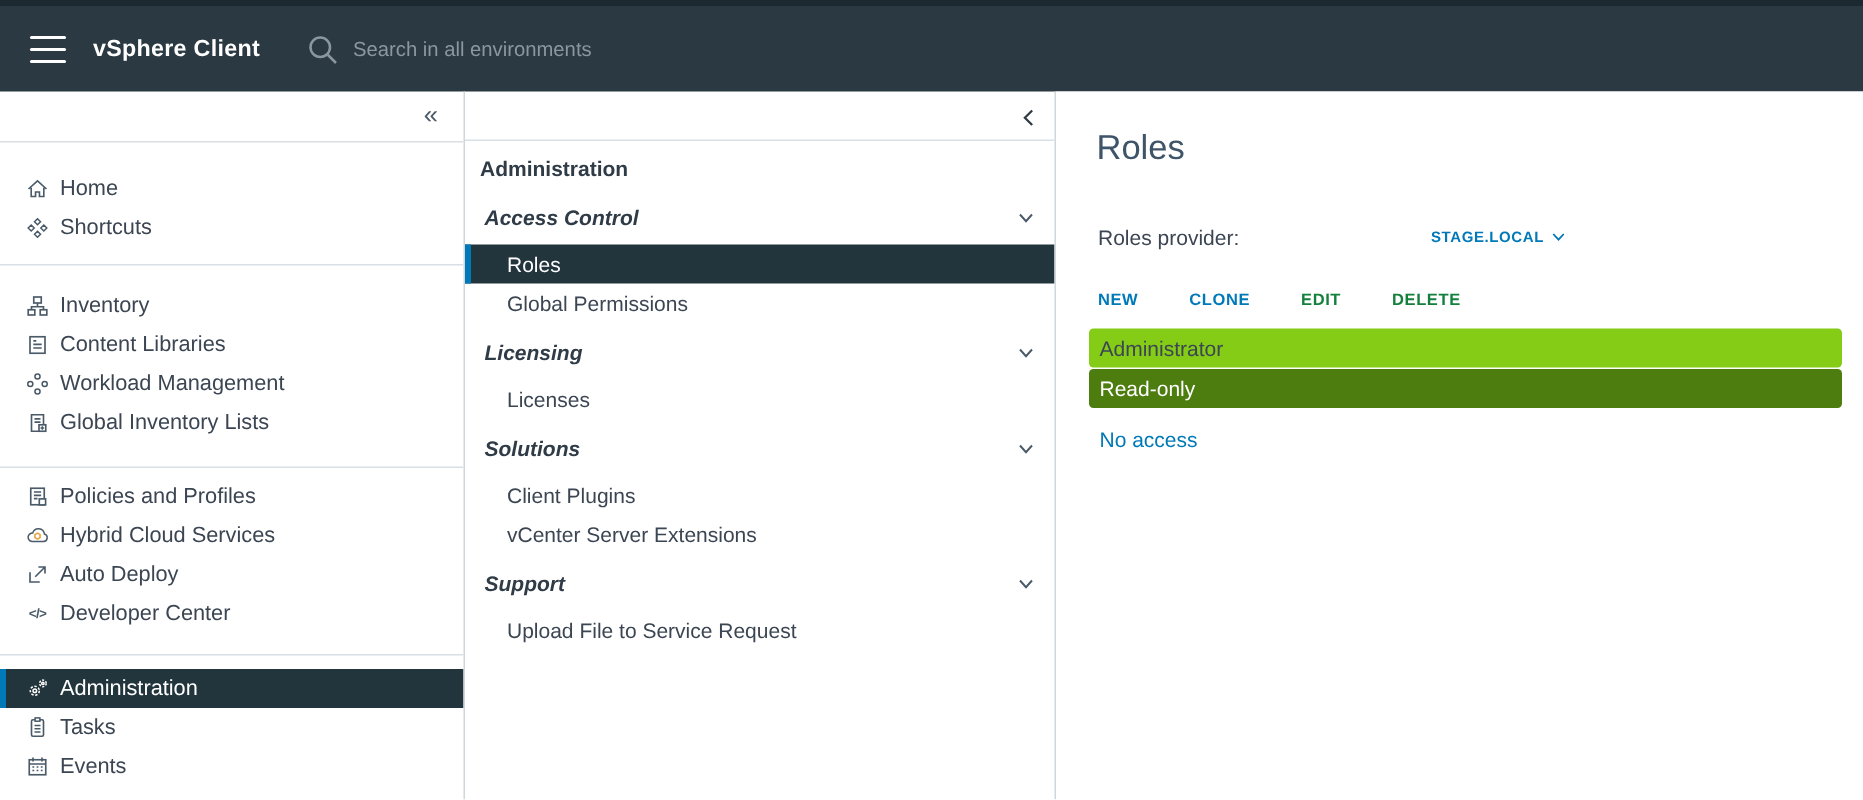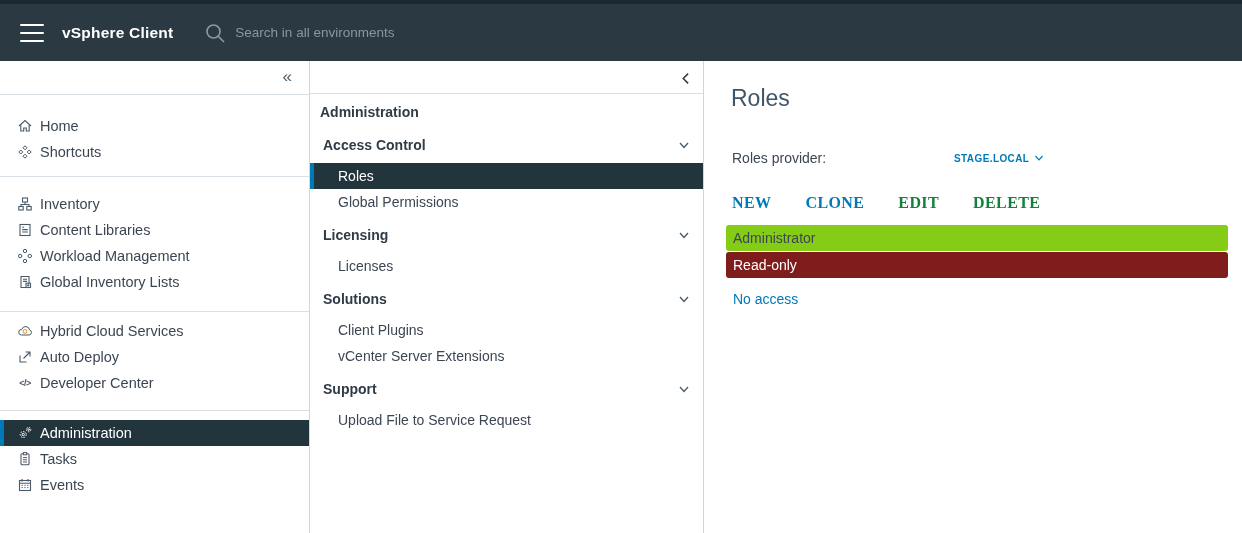--- a/index.html
+++ b/index.html
@@ -58,21 +58,21 @@
   .code-glyph { font-size:9px; letter-spacing:-0.5px; font-weight:bold; }
 
   
   .nav { width:394px; flex:0 0 394px; border-right:1px solid #cfd6dc; overflow:hidden; }
   .nav .panel-top { height:32px; }
   .nav .collapse-btn { right:10px; top:7px; }
   .nav-header { margin-top:5px; height:26px; line-height:26px; padding-left:10px; font-weight:bold; font-size:14px; color:#2f3b46; }
   .nav-section-label {
     height:26px; margin-top:7px; margin-bottom:5px; padding-left:13px; padding-right:13px;
     display:flex; align-items:center; justify-content:space-between;
-    font-weight:bold; font-size:14px; color:#2f3b46; cursor:pointer;
+    font-weight:bold; font-size:14px; color:#2f3b46; cursor:pointer;font-style:italic;
   }
   .nav-item {
     height:26px; line-height:26px; padding-left:28px; font-size:14px; color:#3c4653;
     cursor:pointer; white-space:nowrap;
   }
   .nav-item.selected {
     background:#22343c; color:#fff; border-left:4px solid #0079b8; padding-left:24px;
   }
   .chev { width:12px; height:12px; color:#4a5a68; }
 
@@ -81,32 +81,32 @@
   .main-title { font-size:23px; font-weight:400; color:#3e5468; margin-left:5px; }
   .provider-row { display:flex; align-items:center; margin-top:38px; margin-left:6px; font-size:14px; }
   .provider-label { width:222px; color:#3c4653; }
   .provider-select {
     display:flex; align-items:center; gap:5px; background:none; border:none; cursor:pointer;
     color:#0079b8; font-size:10px; font-weight:bold; letter-spacing:.4px;
     font-family:"Liberation Sans", sans-serif;
   }
   .actions-row { display:flex; margin-top:28px; margin-left:6px; }
   .action-btn {
-    background:none; border:none; font-family:Liberation Serif, serif;
-    font-size:16px; font-weight:bold; letter-spacing:.4px; margin-right:34px;
+    background:none; border:none; font-family:Liberation Sans, sans-serif;
+    font-size:11px; font-weight:bold; letter-spacing:.4px; margin-right:34px;
     color:#0079b8; cursor:pointer; padding:0;
   }
   .action-btn.disabled { color:#15803d; cursor:default; }
   .role-list { margin-top:13px; }
   .role-row {
     height:26px; display:flex; align-items:center; padding-left:7px;
     font-size:14px; border-radius:3px; cursor:pointer;
   }
   .role-row.highlighted { background:#84cc16; color:#3c4653; margin-bottom:1px; }
-  .role-row.selected { background:#7f1d1d; color:#fff; }
+  .role-row.selected { background:#4d7c0f; color:#fff; }
   .role-row.link { background:none; color:#0079b8; margin-top:8px; }
 </style>
 </head>
 <body>
 
 <div class="app">
 
   <div class="topbar">
     <button class="hamburger">
       <span></span>
@@ -194,20 +194,30 @@
           </span>
           <span>Global Inventory Lists</span>
         </div>
       </div>
       <div class="divider"></div>
 
       <div class="side-group g3">
         <div class="side-item">
           <span class="icn">
             <svg width="16" height="16" viewBox="0 0 16 16">
+                <rect x="3.5" y="2.5" width="9" height="11" fill="none" stroke="currentColor" stroke-width="1.1"></rect>
+                <path d="M5.6 5h4.8M5.6 7.2h4.8M5.6 9.4h2.4" fill="none" stroke="currentColor" stroke-width="1.1"></path>
+                <rect x="9.2" y="9.6" width="4.2" height="4" fill="#fff" stroke="currentColor" stroke-width="1.1"></rect>
+              </svg>
+          </span>
+          <span>Policies and Profiles</span>
+        </div>
+        <div class="side-item">
+          <span class="icn">
+            <svg width="16" height="16" viewBox="0 0 16 16">
                 <path d="M4.3 12a2.8 2.8 0 1 1 .5-5.6A4 4 0 0 1 12.6 7a2.55 2.55 0 0 1-.6 5H4.3z" fill="none" stroke="currentColor" stroke-width="1"></path>
                 <path d="M8 6.4l1.7 1v2L8 10.4l-1.7-1v-2z" fill="none" stroke="#e8a33d" stroke-width="1.1"></path>
               </svg>
           </span>
           <span>Hybrid Cloud Services</span>
         </div>
         <div class="side-item">
           <span class="icn">
             <svg width="16" height="16" viewBox="0 0 16 16">
                 <path d="M3 6.5V13h6.5" fill="none" stroke="currentColor" stroke-width="1.1"></path>

